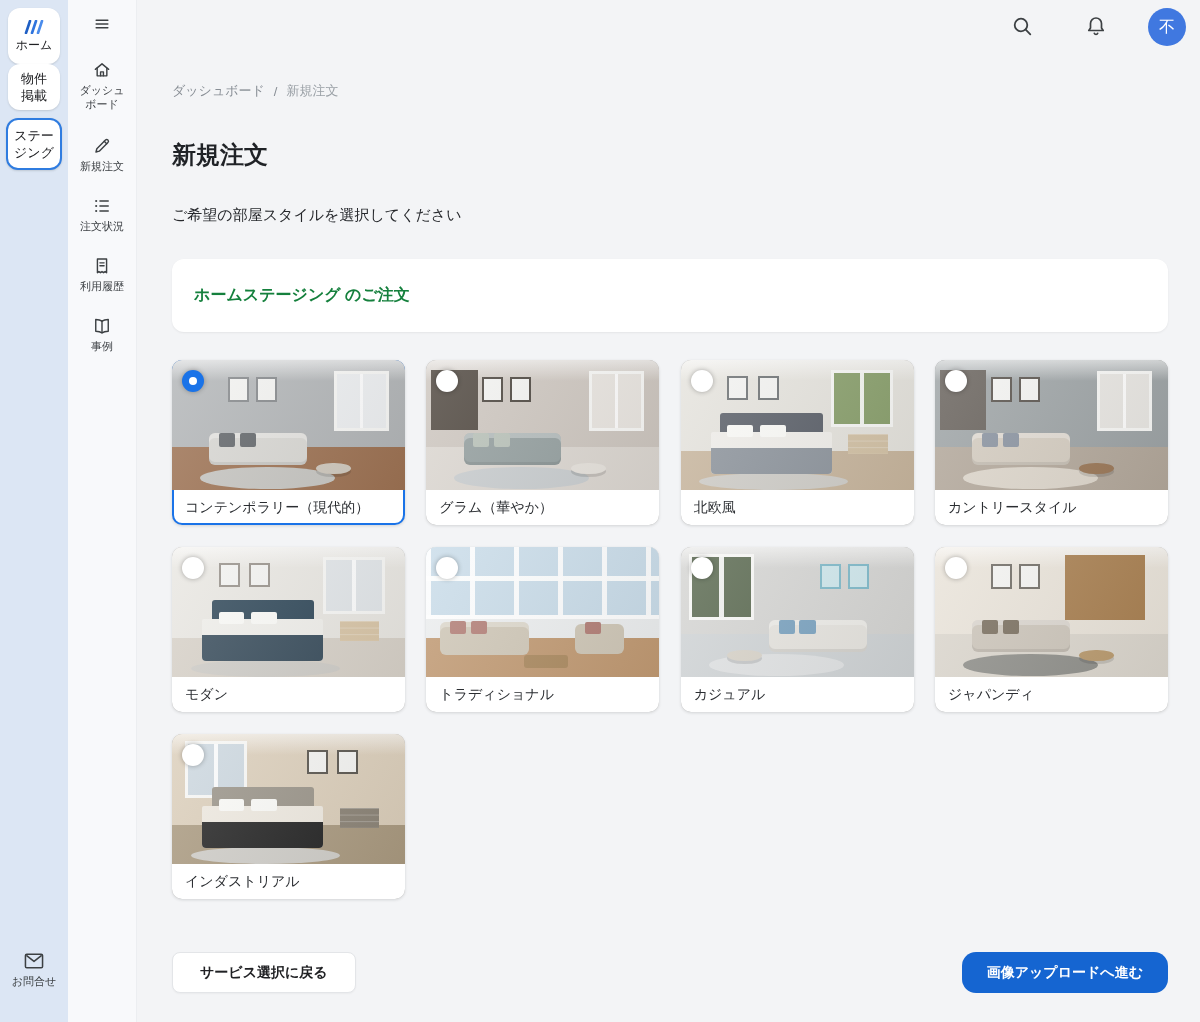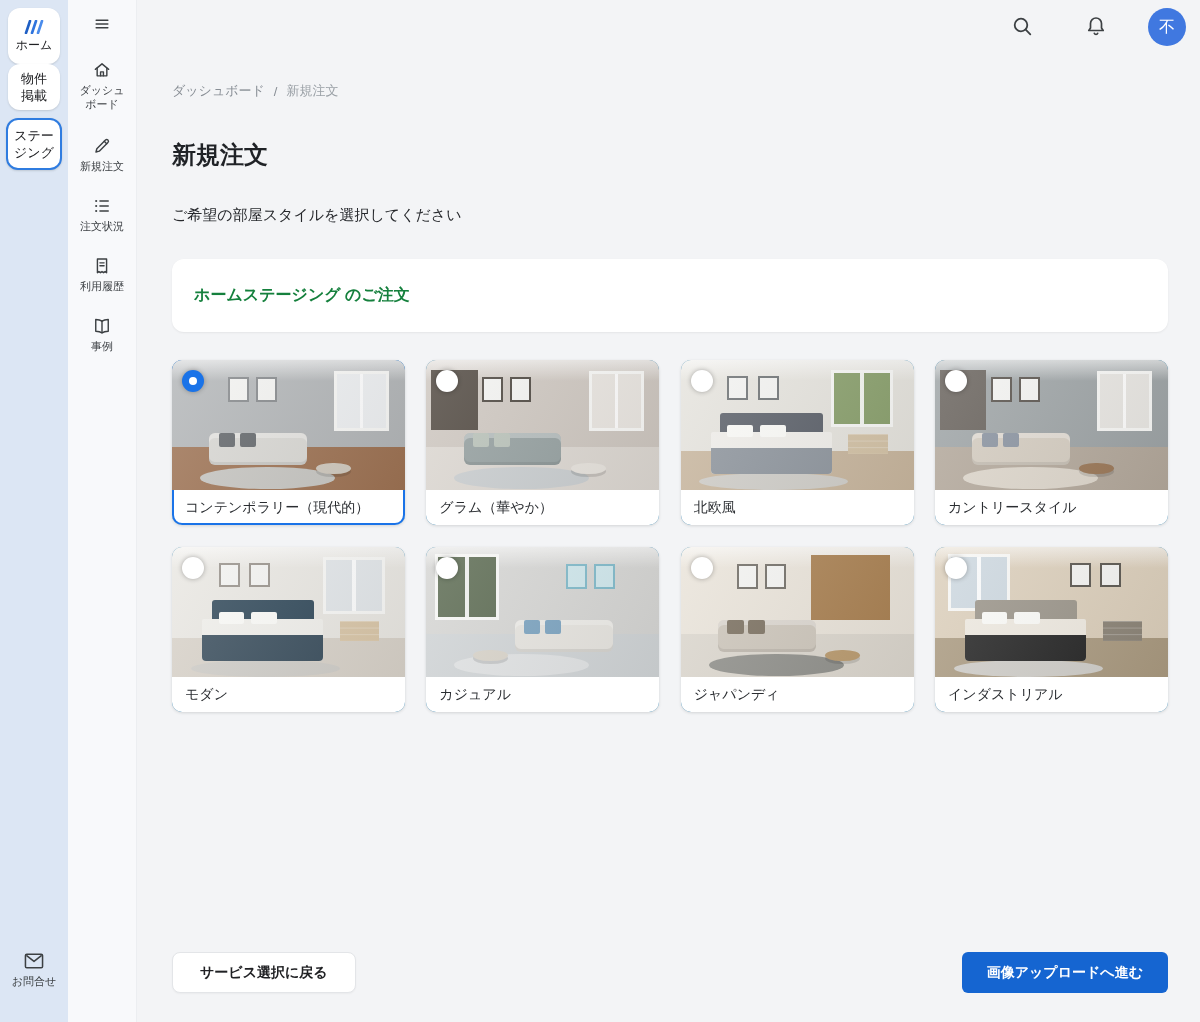--- a/index.html
+++ b/index.html
@@ -42,39 +42,39 @@
   .crumb{cursor:pointer;}
   .crumb-current{color:#9aa0a6;cursor:default;}
   .page-title{position:absolute;left:36px;top:139px;font-size:24px;font-weight:700;color:#1f2226;}
   .page-subtitle{position:absolute;left:36px;top:206px;font-size:15px;color:#26282c;}
   .section-card{position:absolute;left:36px;top:259px;width:996px;height:73px;background:#fff;
     border-radius:12px;box-shadow:0 1px 2px rgba(60,64,67,.08);display:flex;align-items:center;
     padding-left:22px;box-sizing:border-box;font-size:16px;font-weight:700;color:#15803d;}
   
   .grid{position:absolute;left:36px;top:360px;width:996px;display:grid;
     grid-template-columns:repeat(4,233px);justify-content:space-between;row-gap:22px;}
-  .style-card{width:233px;background:#0369a1;border-radius:10px;overflow:hidden;cursor:pointer;
+  .style-card{width:233px;background:#a3a3a3;border-radius:10px;overflow:hidden;cursor:pointer;
     box-shadow:0 1px 3px rgba(60,64,67,.18);position:relative;}
   .style-card.selected{outline:2px solid var(--sel);outline-offset:-2px;}
   .card-img{height:130px;position:relative;overflow:hidden;background:#c9c9c9;}
   .sc{position:absolute;}
   .radio{position:absolute;left:10px;top:10px;width:22px;height:22px;border-radius:50%;
     background:#fff;box-shadow:0 0 5px rgba(0,0,0,.3);z-index:5;}
   .radio.on{background:var(--sel);}
   .radio.on::after{content:"";position:absolute;left:7px;top:7px;width:8px;height:8px;
     border-radius:50%;background:#fff;}
   .card-label{height:35px;display:flex;align-items:center;padding:0 13px;font-size:14px;
     color:#2a2d31;background:#fff;}
   
   .btn-back{position:absolute;left:36px;top:952px;height:41px;padding:0 27px;background:#fff;
     border:1px solid #e3e5e8;border-radius:8px;font-size:14px;font-weight:700;color:#202124;
     display:flex;align-items:center;cursor:pointer;box-shadow:0 1px 2px rgba(0,0,0,.04);
     font-family:inherit;}
   .btn-next{position:absolute;right:32px;top:952px;height:41px;padding:0 25px;
-    background:var(--primary);border:none;border-radius:6px;color:#fff;font-size:14px;
+    background:var(--primary);border:none;border-radius:14px;color:#fff;font-size:14px;
     font-weight:700;display:flex;align-items:center;cursor:pointer;font-family:inherit;}
 </style>
 </head>
 <body style="--primary: #1565d1; --sel: #1a73e8; --railbg: #dce6f4; --avatar: #4078e0;">
 
 <div class="rail">
   <div class="rail-tile logo-tile">
     <span>
       <svg width="24" height="14" viewBox="0 0 24 14">
         <path d="M4 13L8 1" stroke="#1f5fc4" stroke-width="2.6" stroke-linecap="round" fill="none"></path>
@@ -269,20 +269,38 @@
           <div class="sc" style="left: 13%; top: 55%; width: 52%; height: 33%; background: rgb(240, 239, 235); border-radius: 2px 2px 4px 4px;"></div>
           <div class="sc" style="left: 13%; top: 68%; width: 52%; height: 20%; background: rgb(58, 78, 93); border-radius: 0px 0px 4px 4px;"></div>
           <div class="sc" style="left: 20%; top: 50%; width: 11%; height: 9%; background: rgb(250, 250, 247); border-radius: 2px;"></div>
           <div class="sc" style="left: 34%; top: 50%; width: 11%; height: 9%; background: rgb(250, 250, 247); border-radius: 2px;"></div>
           <div class="sc" style="left: 72%; top: 57%; width: 17%; height: 15%; background: linear-gradient(rgba(255, 255, 255, 0.25) 1px, transparent 1px) 0% 0% / 100% 33% rgb(217, 198, 168);"></div>
           <div class="sc" style="inset: 0px; background: linear-gradient(120deg, rgba(255, 255, 255, 0.18), rgba(0, 0, 0, 0.06));"></div>
         </div>
     <div class="card-label">モダン</div>
   </div>
       <div class="style-card">
+    <div class="card-img" style="background: rgb(236, 238, 239);">
+      <span class="radio"></span>
+    <div class="sc" style="left: 0px; top: 0px; right: 0px; height: 16%; background: linear-gradient(rgba(255, 255, 255, 0.6), rgba(255, 255, 255, 0));"></div>
+          <div class="sc" style="left: 0px; top: 0px; right: 0px; height: 52%; background: repeating-linear-gradient(90deg, rgba(255, 255, 255, 0.95) 0px, rgba(255, 255, 255, 0.95) 5px, rgba(255, 255, 255, 0) 5px, rgba(255, 255, 255, 0) 44px), linear-gradient(rgb(201, 220, 233), rgb(201, 220, 233));"></div>
+          <div class="sc" style="left: 0px; top: 22%; right: 0px; height: 5px; background: rgba(255, 255, 255, 0.95);"></div>
+          <div class="sc" style="left: 0px; top: 52%; right: 0px; height: 4px; background: rgb(255, 255, 255);"></div>
+          <div class="sc" style="left: 0px; bottom: 0px; right: 0px; height: 30%; background: rgb(193, 154, 115);"></div>
+          <div class="sc" style="left: 6%; bottom: 17%; width: 38%; height: 25%; background: rgb(207, 199, 183); border-radius: 6px; box-shadow: rgba(255, 255, 255, 0.3) 0px 5px 0px inset;"></div>
+          <div class="sc" style="left: 10%; bottom: 33%; width: 7%; height: 10%; background: rgb(178, 126, 118); border-radius: 2px;"></div>
+          <div class="sc" style="left: 19%; bottom: 33%; width: 7%; height: 10%; background: rgb(178, 126, 118); border-radius: 2px;"></div>
+          <div class="sc" style="left: 64%; bottom: 18%; width: 21%; height: 23%; background: rgb(207, 199, 183); border-radius: 6px;"></div>
+          <div class="sc" style="left: 68%; bottom: 33%; width: 7%; height: 9%; background: rgb(178, 126, 118); border-radius: 2px;"></div>
+          <div class="sc" style="left: 42%; bottom: 7%; width: 19%; height: 10%; background: rgb(171, 138, 96); border-radius: 3px;"></div>
+          <div class="sc" style="inset: 0px; background: linear-gradient(120deg, rgba(255, 255, 255, 0.18), rgba(0, 0, 0, 0.06));"></div>
+        </div>
+    <div class="card-label">トラディショナル</div>
+  </div>
+      <div class="style-card">
     <div class="card-img" style="background: rgb(213, 213, 211);">
       <span class="radio"></span>
     <div class="sc" style="left: 0px; top: 0px; right: 0px; height: 16%; background: linear-gradient(rgba(255, 255, 255, 0.6), rgba(255, 255, 255, 0));"></div>
           <div class="sc" style="left: 0px; bottom: 0px; right: 0px; height: 33%; background: rgb(208, 212, 214);"></div>
           <div class="sc" style="left: 12%; bottom: 1%; width: 58%; height: 17%; border-radius: 50%; background: rgb(224, 226, 227);"></div>
           <div class="sc" style="left: 5%; top: 8%; width: 25%; height: 46%; background: linear-gradient(90deg, transparent 46%, rgba(255, 255, 255, 0.9) 46%, rgba(255, 255, 255, 0.9) 54%, transparent 54%), linear-gradient(rgb(90, 105, 80), rgb(90, 105, 80)); box-shadow: rgb(247, 247, 245) 0px 0px 0px 3px;"></div>
           <div class="sc" style="left: 60%; top: 13%; width: 9%; height: 19%; background: rgb(207, 231, 236); border: 2px solid rgb(127, 185, 201); box-sizing: border-box;"></div>
           <div class="sc" style="left: 72%; top: 13%; width: 9%; height: 19%; background: rgb(207, 231, 236); border: 2px solid rgb(127, 185, 201); box-sizing: border-box;"></div>
           <div class="sc" style="left: 38%; bottom: 19%; width: 42%; height: 25%; background: rgb(230, 228, 223); border-radius: 6px; box-shadow: rgba(255, 255, 255, 0.3) 0px 5px 0px inset, rgba(0, 0, 0, 0.08) 0px -3px 0px inset;"></div>
           <div class="sc" style="left: 42%; bottom: 33%; width: 7%; height: 11%; background: rgb(123, 163, 192); border-radius: 2px;"></div>

